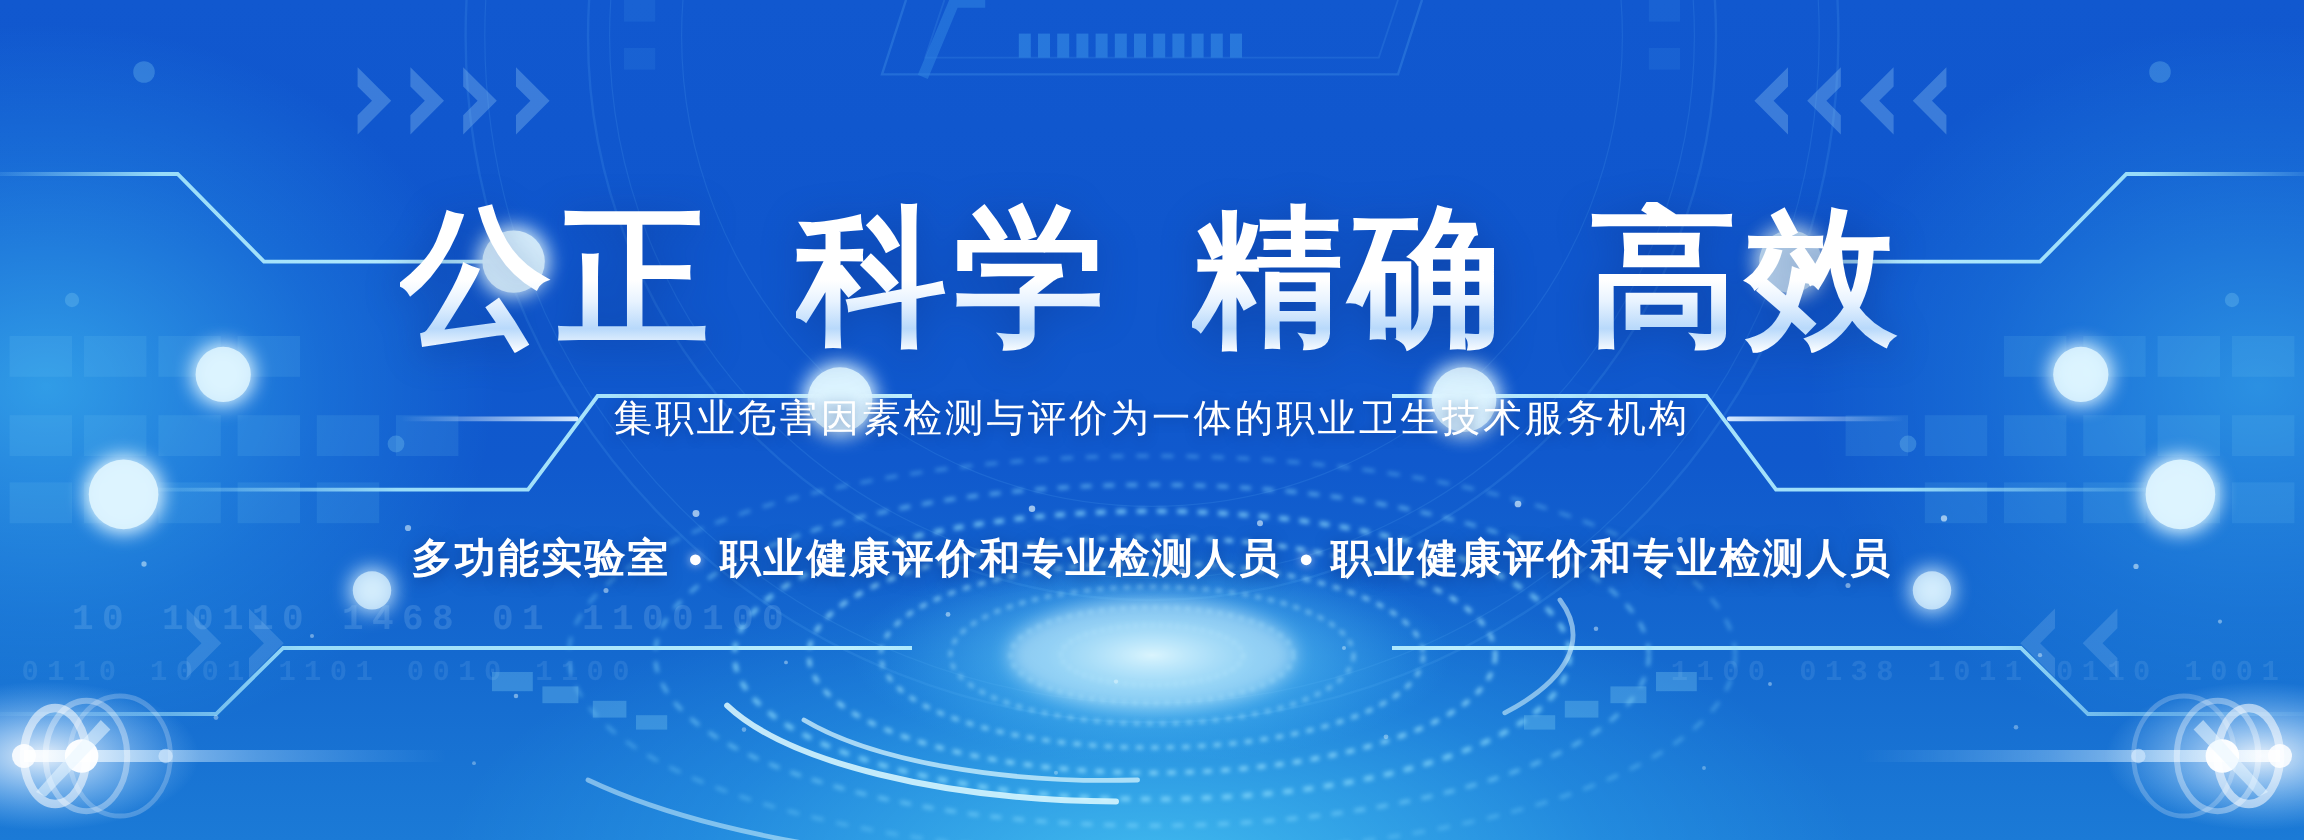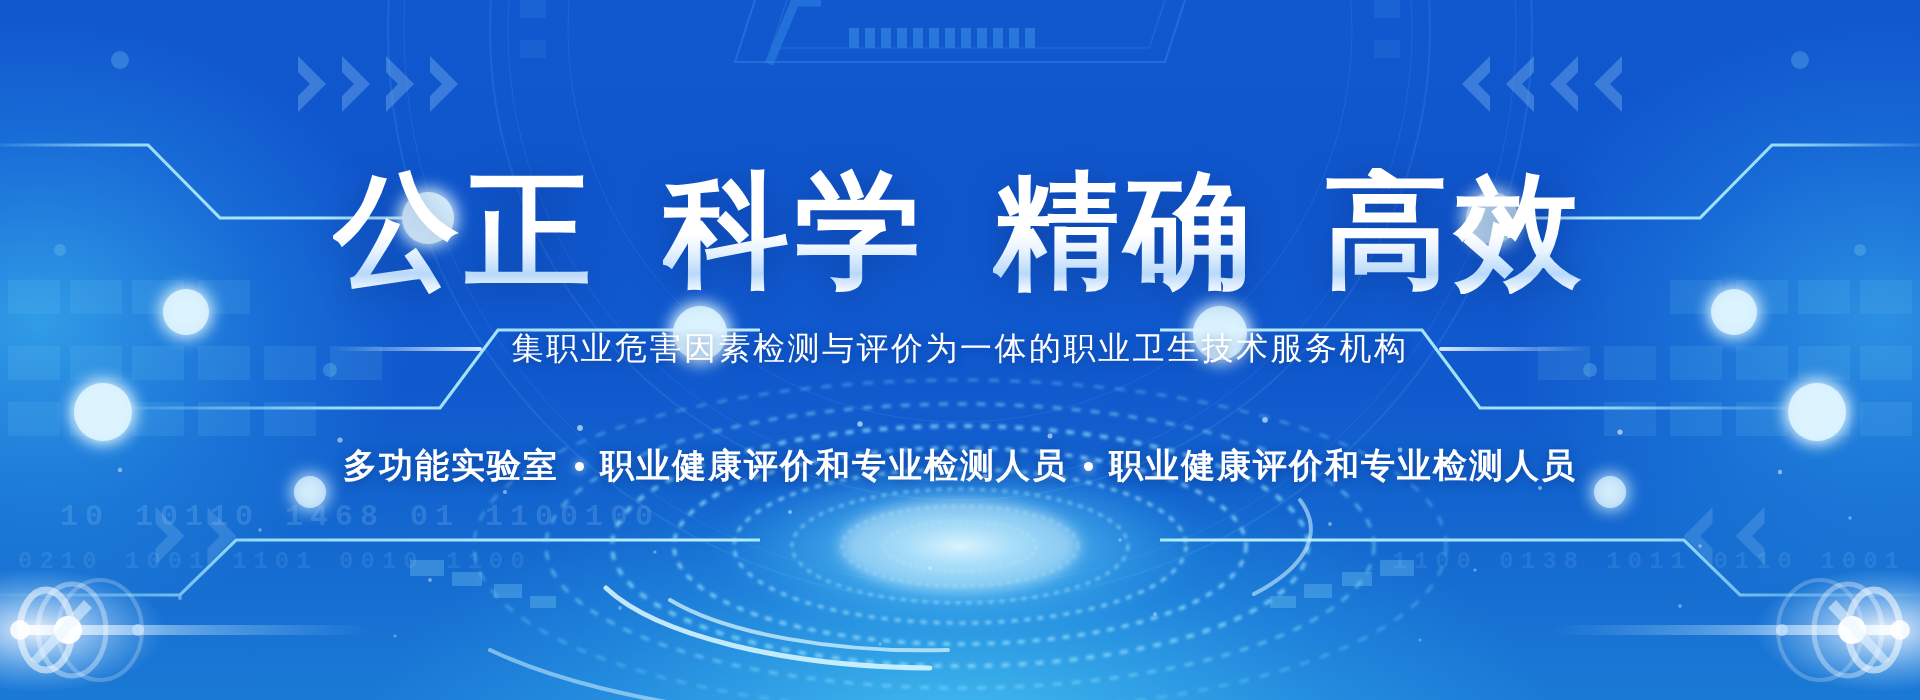--- a/index.html
+++ b/index.html
@@ -376,21 +376,21 @@
       </g>
       <g fill="#7ec9f3" fill-opacity=".30">
         <circle cx="120" cy="60" r="9"></circle>
         <circle cx="330" cy="370" r="7"></circle>
         <circle cx="60" cy="250" r="6"></circle>
       </g>
     </svg>
   </div>
 
   <div class="binary" id="binary-1">10 10110 1468 01 1100100</div>
-  <div class="binary" id="binary-2">0210 1001 1101 0010 1100</div>
+  <div class="binary" id="binary-2">0110 1001 1101 0010 1100</div>
   <div class="binary" id="binary-4">1100 0138 1011 0110 1001</div>
 
   <div id="radar">
     <svg viewBox="0 0 1180 470" xmlns="http://www.w3.org/2000/svg">
       <defs>
         <radialGradient id="core" cx="50%" cy="50%" r="50%">
           <stop offset="0%" stop-color="#d6f6ff" stop-opacity=".95"></stop>
           <stop offset="35%" stop-color="#74dcff" stop-opacity=".55"></stop>
           <stop offset="100%" stop-color="#3ab3f2" stop-opacity="0"></stop>
         </radialGradient>

